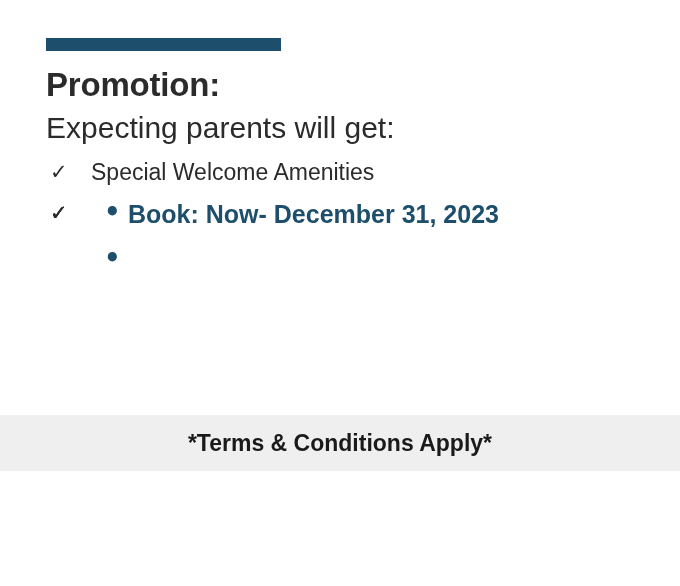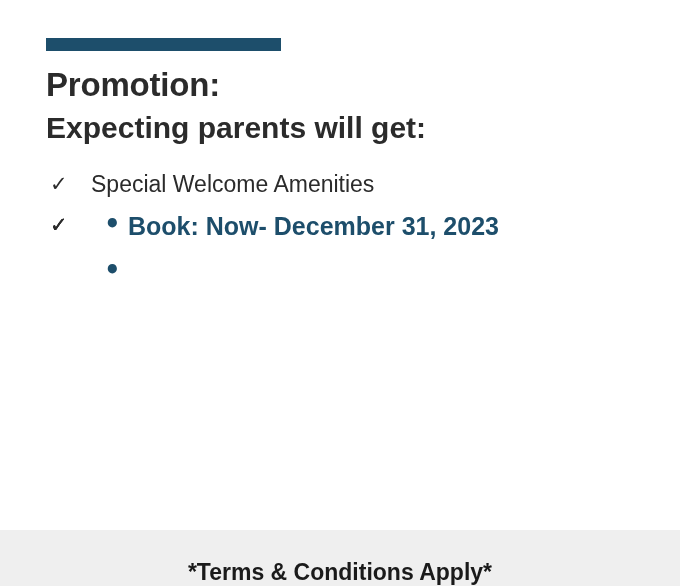--- a/index.html
+++ b/index.html
@@ -9,21 +9,21 @@
   body {
     width: 680px;
     height: 586px;
     background: #ffffff;
     font-family: "Liberation Sans", sans-serif;
     overflow: hidden;
   }
   .slide {
     position: relative;
     width: 680px;
-    height: 586px;
+    height: 471px;
     box-sizing: border-box;
     background: #ffffff;
   }
   .accent-bar {
     position: absolute;
     left: 46px;
     top: 38px;
     width: 235px;
     height: 13px;
     background: #1d4e6b;
@@ -37,24 +37,24 @@
   .title {
     font-size: 33px;
     font-weight: bold;
     color: #2b2b2b;
     letter-spacing: -0.2px;
     line-height: 1.15;
     margin: 0 0 6px 0;
   }
   .subtitle {
     font-size: 30px;
-    font-weight: bold;
+    font-weight: normal;
     color: #2b2b2b;
     line-height: 1.2;
-    margin: 0 0 24px 0;
+    margin: 0 0 12px 0;
   }
   .check-list {
     list-style: none;
     margin: 0;
     padding: 0;
   }
   .check-item {
     position: relative;
     padding-left: 45px;
     margin-bottom: 12px;
@@ -93,21 +93,21 @@
     font-family: "DejaVu Sans", sans-serif;
   }
   .footer {
     position: absolute;
     left: 0;
     right: 0;
     bottom: 0;
     height: 56px;
     background: #efefef;
     display: flex;
-    align-items: flex-end;
+    align-items: center;
     justify-content: center;
   }
   .footer-text {
     font-size: 23px;
     font-weight: bold;
     color: #1a1a1a;
     font-family: "Liberation Sans", sans-serif;
   }
 </style>
 </head>

